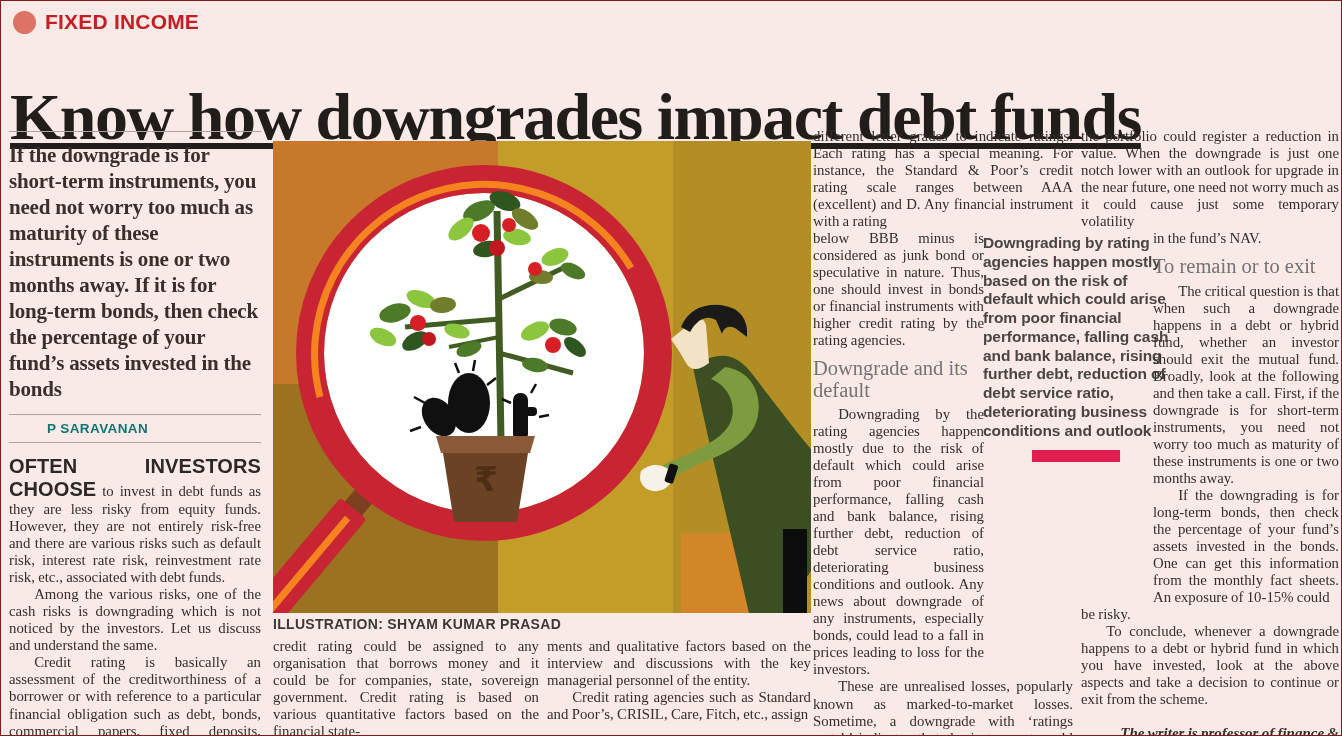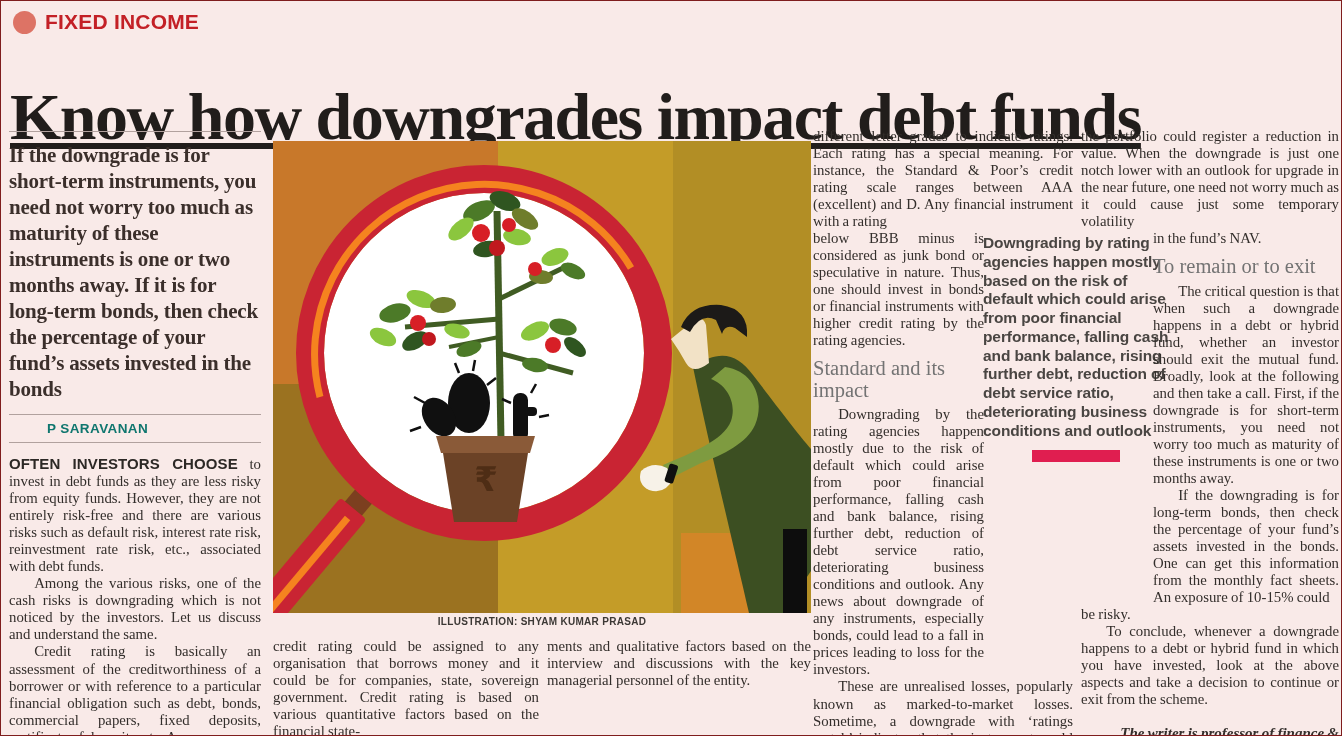--- a/index.html
+++ b/index.html
@@ -17,37 +17,37 @@
   .headline{position:absolute;left:9px;top:34px;width:1328px;
     font-family:"Liberation Serif",serif;font-weight:bold;font-size:66px;
     letter-spacing:-1.5px;color:#211d1b;white-space:nowrap;text-decoration:underline;}
   
   .body-copy p{margin:0;font-size:14.8px;line-height:1.15;text-align:justify;
     color:#332e2b;word-spacing:-.4px;}
   .body-copy p.ind{text-indent:1.7em;}
   .sec-head{font-family:"Liberation Serif",serif;font-weight:normal;
     font-size:20.5px;color:#737373;margin:9px 0 5px 0;line-height:1.05;}
   .lead-in{font-family:"Liberation Sans",sans-serif;font-weight:bold;
-    font-size:15px;letter-spacing:.1px;color:#2c2825;}
+    font-size:20px;letter-spacing:.1px;color:#2c2825;}
   
   .col1{position:absolute;left:8px;top:130px;width:252px;}
   .rule{border:0;border-top:1px solid #b1a19e;margin:0;}
   .standfirst{font-weight:bold;font-size:21px;line-height:1.24;color:#3b2f2b;
     padding:10px 0 12px 0;letter-spacing:-.2px;}
   .byline{font-family:"Liberation Sans",sans-serif;font-weight:bold;
     font-size:13.5px;color:#0f766e;letter-spacing:.4px;padding:6px 0 6px 0;margin-left:38px;}
   .col1 .body-copy{margin-top:12px;}
   
   .illo{position:absolute;left:272px;top:140px;width:538px;height:472px;}
   .illo svg{display:block;}
   .rupee{position:absolute;left:193px;top:318px;width:40px;text-align:center;
     font-family:"DejaVu Sans",sans-serif;font-weight:bold;font-size:34px;
     color:#4e2d15;}
-  .caption{position:absolute;left:272px;top:615px;width:538px;text-align:center;
-    font-family:"Liberation Sans",sans-serif;font-weight:bold;font-size:10px;
+  .caption{position:absolute;left:272px;top:615px;width:538px;text-align:left;
+    font-family:"Liberation Sans",sans-serif;font-weight:bold;font-size:14px;
     letter-spacing:.3px;color:#3c3835;}
   
   .col2{position:absolute;left:272px;top:637px;width:266px;}
   .col3{position:absolute;left:546px;top:637px;width:264px;}
   .col4{position:absolute;left:812px;top:127px;width:260px;}
   .col5{position:absolute;left:1080px;top:127px;width:258px;}
   .narrow-l{width:171px;}
   .narrow-r{width:186px;margin-left:auto;}
   
   .pullquote{position:absolute;left:982px;top:233px;width:186px;
@@ -182,27 +182,28 @@
     <span class="rupee">₹</span>
   </div>
   <div class="caption">ILLUSTRATION: SHYAM KUMAR PRASAD</div>
 
   <div class="col2 body-copy">
     <p>credit rating could be assigned to any organisation that borrows money and it could be for companies, state, sovereign government. Credit rating is based on various quantitative factors based on the financial state-</p>
   </div>
 
   <div class="col3 body-copy">
     <p>ments and qualitative factors based on the interview and discussions with the key managerial personnel of the entity.</p>
+    <p class="ind">Credit rating agencies such as Standard and Poor’s, CRISIL, Care, Fitch, etc., assign</p>
   </div>
 
   <div class="col4 body-copy">
     <p>different letter grades to indicate ratings. Each rating has a special meaning. For instance, the Standard &amp; Poor’s credit rating scale ranges between AAA (excellent) and D. Any financial instrument with a rating</p>
     <div class="narrow-l">
       <p>below BBB minus is considered as junk bond or speculative in nature. Thus, one should invest in bonds or financial instruments with higher credit rating by the rating agencies.</p>
-      <h3 class="sec-head">Standard and its impact</h3>
+      <h3 class="sec-head">Downgrade and its default</h3>
       <p class="ind">Downgrading by the rating agencies happen mostly due to the risk of default which could arise from poor financial performance, falling cash and bank balance, rising further debt, reduction of debt service ratio, deteriorating business conditions and outlook. Any news about downgrade of any instruments, especially bonds, could lead to a fall in prices leading to loss for the investors.</p>
     </div>
     <p class="ind">These are unrealised losses, popularly known as marked-to-market losses. Sometime, a downgrade with ‘ratings watch’ indicates that the instrument could be further downgraded or default may be triggered in the near future.</p>
 
   </div>
 
   <div class="pullquote">
     <div>Downgrading by rating agencies happen mostly based on the risk of default which could arise from poor financial performance, falling cash and bank balance, rising further debt, reduction of debt service ratio, deteriorating business conditions and outlook</div>
     <div class="quote-bar"></div>
   </div>

